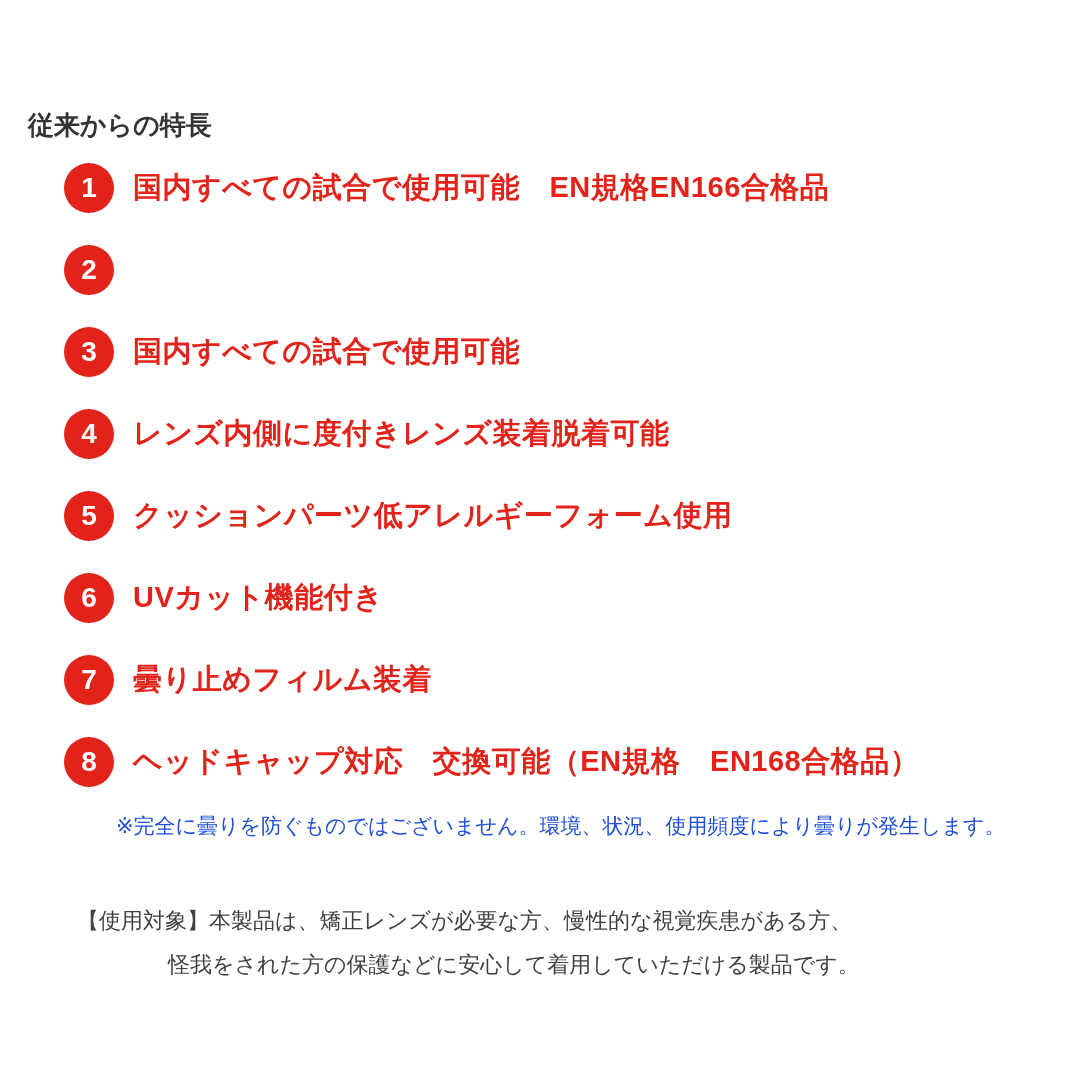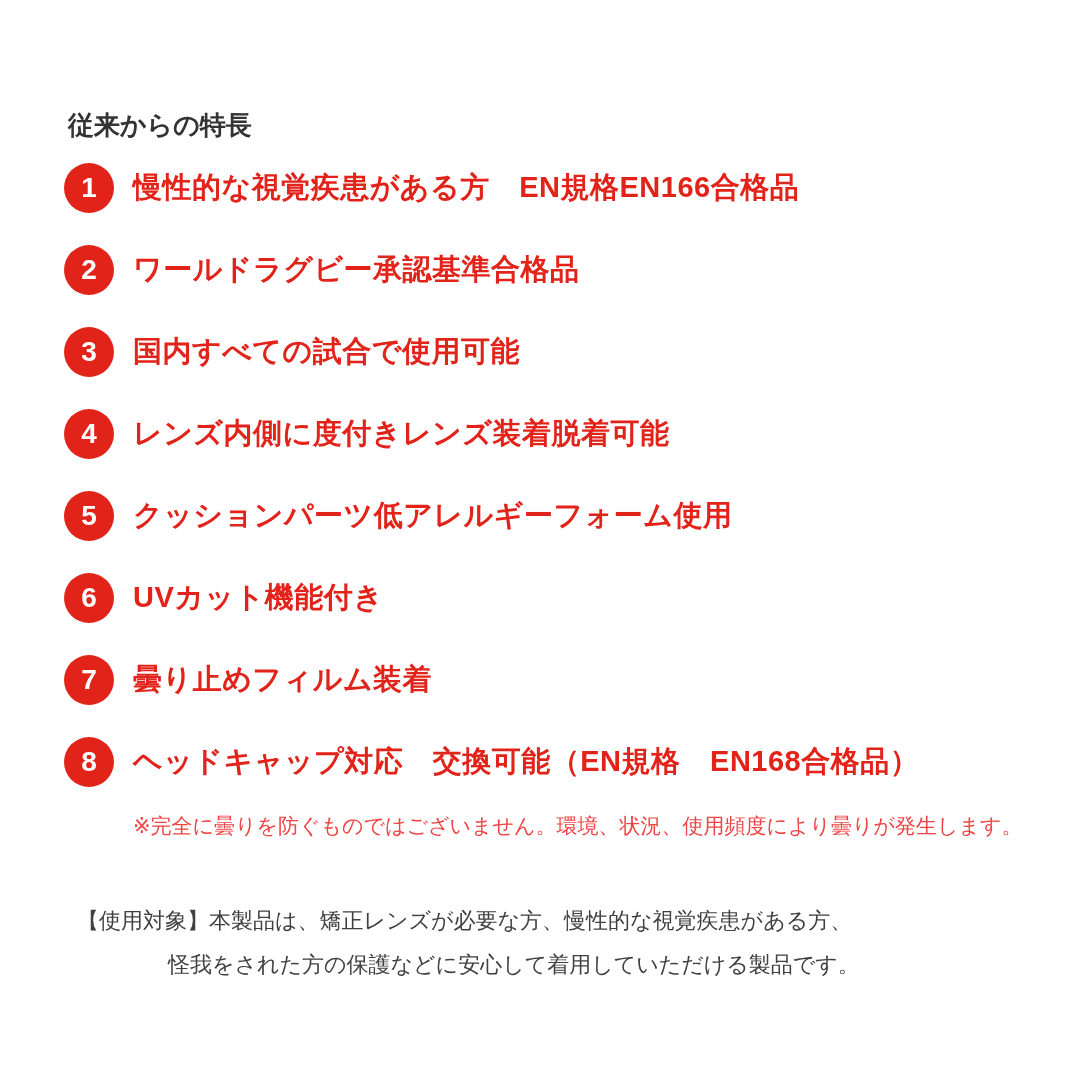--- a/index.html
+++ b/index.html
@@ -8,21 +8,20 @@
     position:relative;
     width:1080px; height:1080px;
     background:#ffffff;
     overflow:hidden;
     font-family:"Liberation Sans","DejaVu Sans",sans-serif;
   }
   .page-title {
     position:absolute; left:28px; top:108px;
     font-size:26px; font-weight:bold; color:#333333;
     white-space:nowrap;
-    margin-left:40px;
   }
   .features {
     position:absolute; left:64px; top:163px;
   }
   .feature-row {
     display:flex; align-items:center;
     height:50px; margin-bottom:32px;
   }
   .num-badge {
     flex:0 0 50px; width:50px; height:50px;
@@ -33,22 +32,22 @@
     line-height:1;
   }
   .feature-text {
     margin-left:19px;
     font-size:29px; font-weight:bold;
     color:#e2231a;
     white-space:nowrap;
     letter-spacing:0.5px;
   }
   .fog-note {
-    position:absolute; left:133px; top:812px;
-    font-size:21px; color:#ef4444;
+    position:absolute; left:116px; top:812px;
+    font-size:21px; color:#1d4ed8;
     white-space:nowrap;
   }
   .usage-line1 {
     position:absolute; left:77px; top:906px;
     font-size:22px; color:#404040;
     white-space:nowrap;
   }
   .usage-line2 {
     position:absolute; left:168px; top:950px;
     font-size:22px; color:#404040;
@@ -59,26 +58,25 @@
 <body>
 
 <div class="canvas">
 
   <div class="page-title">従来からの特長</div>
 
   <div class="features">
 
     <div class="feature-row">
       <div class="num-badge">1</div>
-      <div class="feature-text">慢性的な視覚疾患がある方　EN規格EN166合格品</div>
+      <div class="feature-text">国内すべての試合で使用可能　EN規格EN166合格品</div>
     </div>
 
     <div class="feature-row">
       <div class="num-badge">2</div>
-      <div class="feature-text">ワールドラグビー承認基準合格品</div>
     </div>
 
     <div class="feature-row">
       <div class="num-badge">3</div>
       <div class="feature-text">国内すべての試合で使用可能</div>
     </div>
 
     <div class="feature-row">
       <div class="num-badge">4</div>
       <div class="feature-text">レンズ内側に度付きレンズ装着脱着可能</div>

